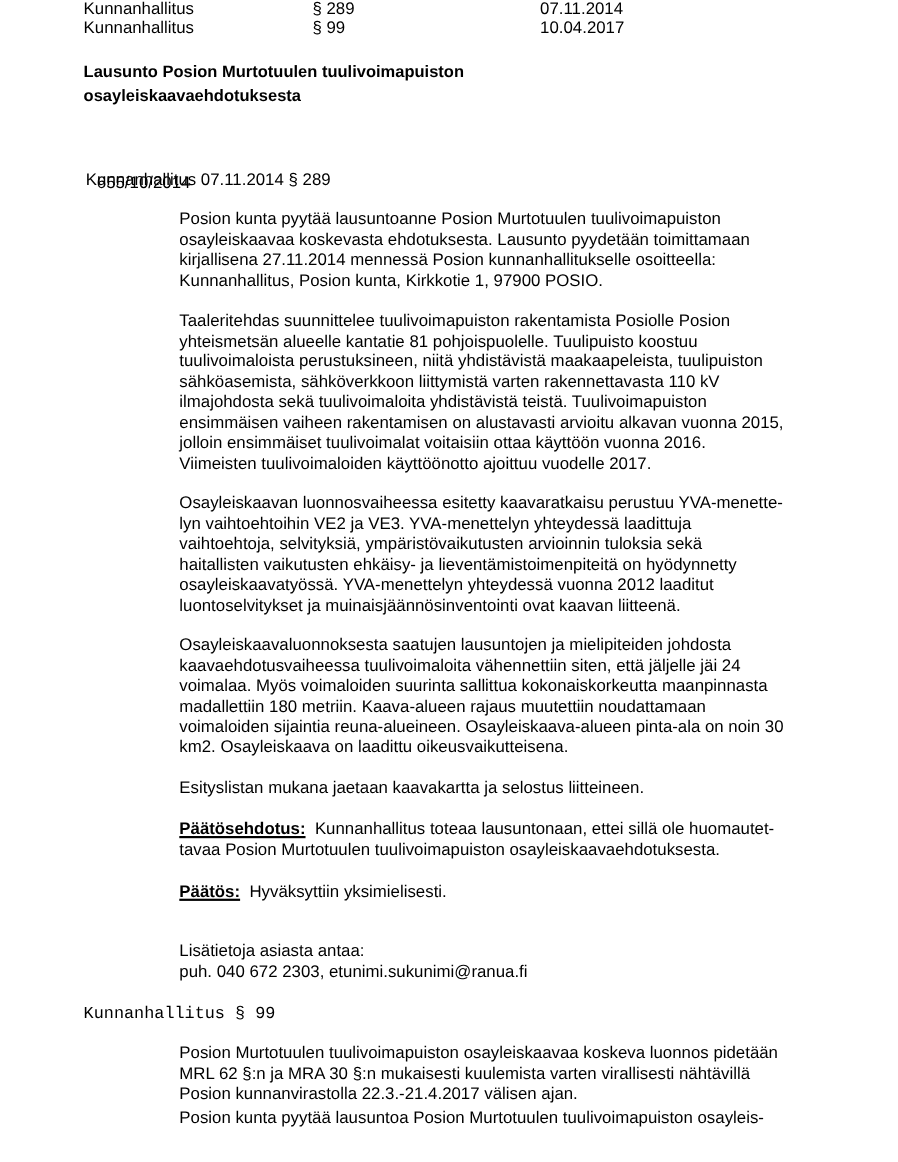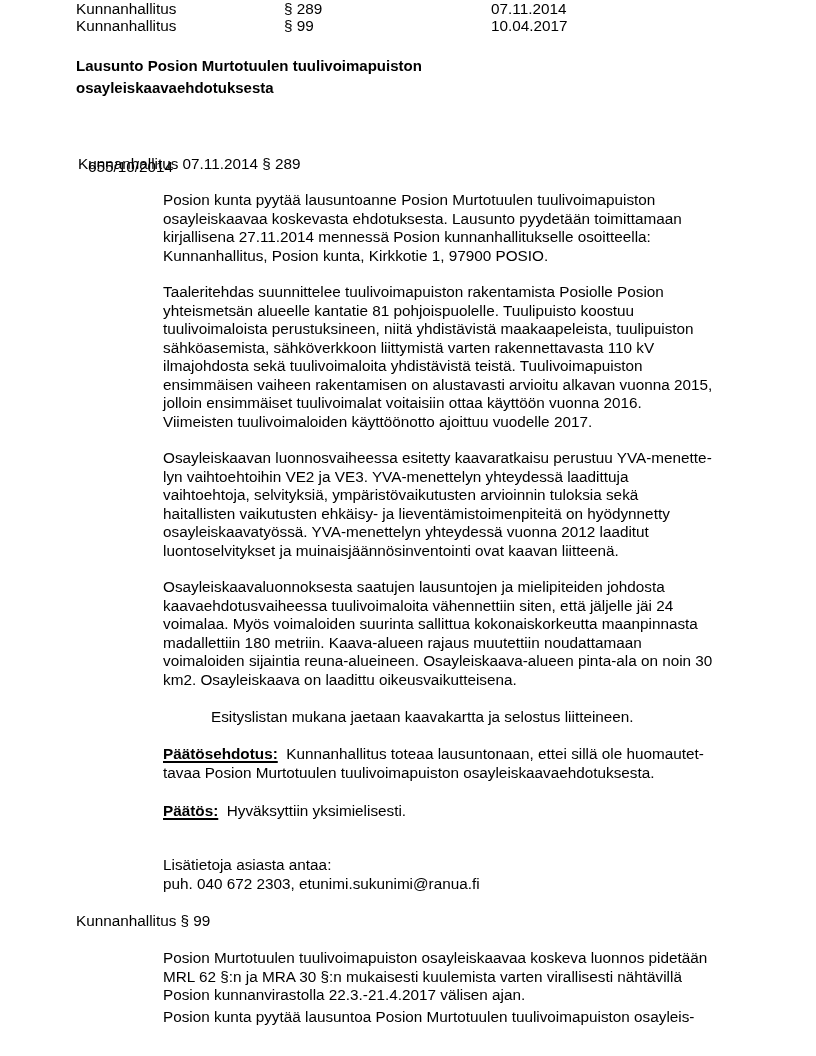--- a/index.html
+++ b/index.html
@@ -65,39 +65,39 @@
 
 <div class="para" style="top:578px;">
   <div>Osayleiskaavaluonnoksesta saatujen lausuntojen ja mielipiteiden johdosta</div>
   <div>kaavaehdotusvaiheessa tuulivoimaloita vähennettiin siten, että jäljelle jäi 24</div>
   <div>voimalaa. Myös voimaloiden suurinta sallittua kokonaiskorkeutta maanpinnasta</div>
   <div>madallettiin 180 metriin. Kaava-alueen rajaus muutettiin noudattamaan</div>
   <div>voimaloiden sijaintia reuna-alueineen. Osayleiskaava-alueen pinta-ala on noin 30</div>
   <div>km2. Osayleiskaava on laadittu oikeusvaikutteisena.</div>
 </div>
 
-<div class="para" style="top:708px;margin-left:48px;">
+<div class="para" style="top:708px;">
   <div>Esityslistan mukana jaetaan kaavakartta ja selostus liitteineen.</div>
 </div>
 
 <div class="para" style="top:745px;">
   <div><span class="lbl">Päätösehdotus:</span>&nbsp; <span>Kunnanhallitus toteaa lausuntonaan, ettei sillä ole huomautet-</span></div>
   <div>tavaa Posion Murtotuulen tuulivoimapuiston osayleiskaavaehdotuksesta.</div>
 </div>
 
 <div class="para" style="top:802px;">
   <div><span class="lbl">Päätös:</span>&nbsp; <span>Hyväksyttiin yksimielisesti.</span></div>
 </div>
 
 <div class="para" style="top:856px;">
   <div>Lisätietoja asiasta antaa:</div>
   <div>puh. 040 672 2303, etunimi.sukunimi@ranua.fi</div>
 </div>
 
-<span class="abs" style="left:76px;top:912px;">Kunnanhallitus § 99</span>
+<span class="abs" style="left:76px;top:912px;font-family:Liberation Mono, monospace;">Kunnanhallitus § 99</span>
 
 <div class="para" style="top:949px;">
   <div>Posion Murtotuulen tuulivoimapuiston osayleiskaavaa koskeva luonnos pidetään</div>
   <div>MRL 62 §:n ja MRA 30 §:n mukaisesti kuulemista varten virallisesti nähtävillä</div>
   <div>Posion kunnanvirastolla 22.3.-21.4.2017 välisen ajan.</div>
 </div>
 
 <div class="para" style="top:1008px;">
   <div>Posion kunta pyytää lausuntoa Posion Murtotuulen tuulivoimapuiston osayleis-</div>
 </div>

